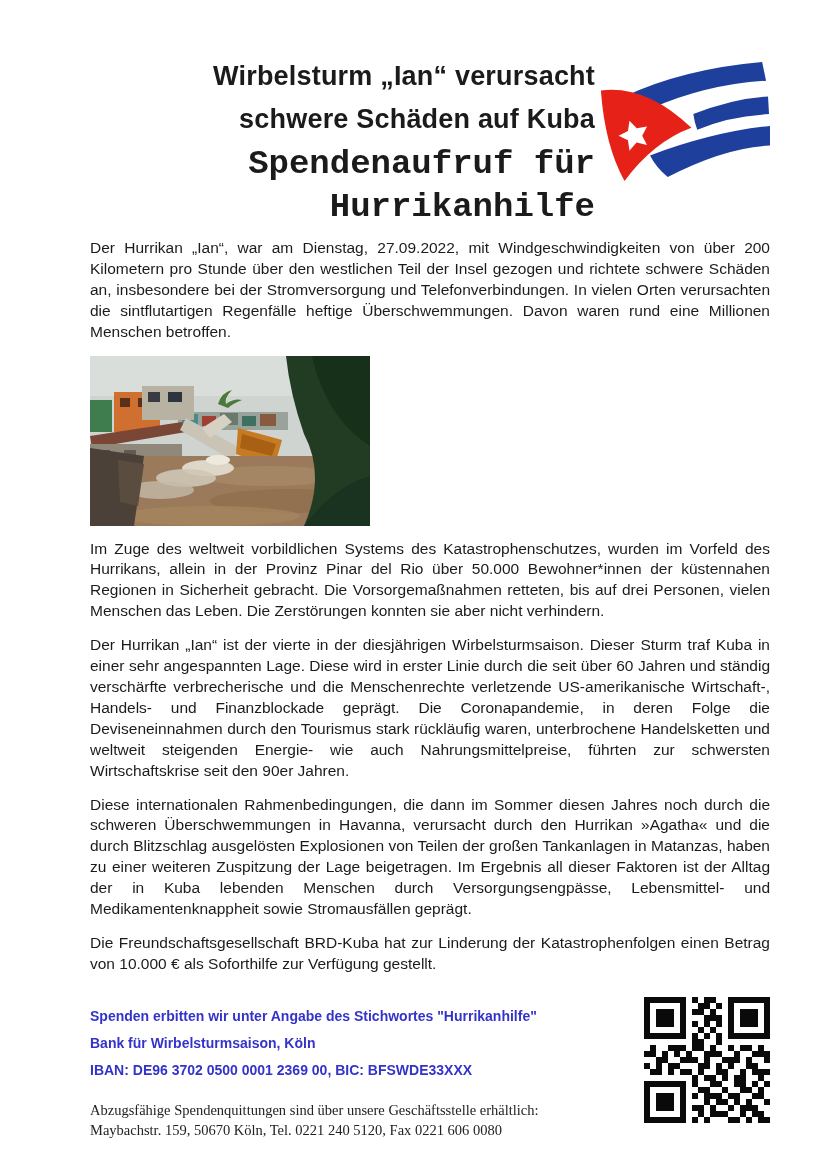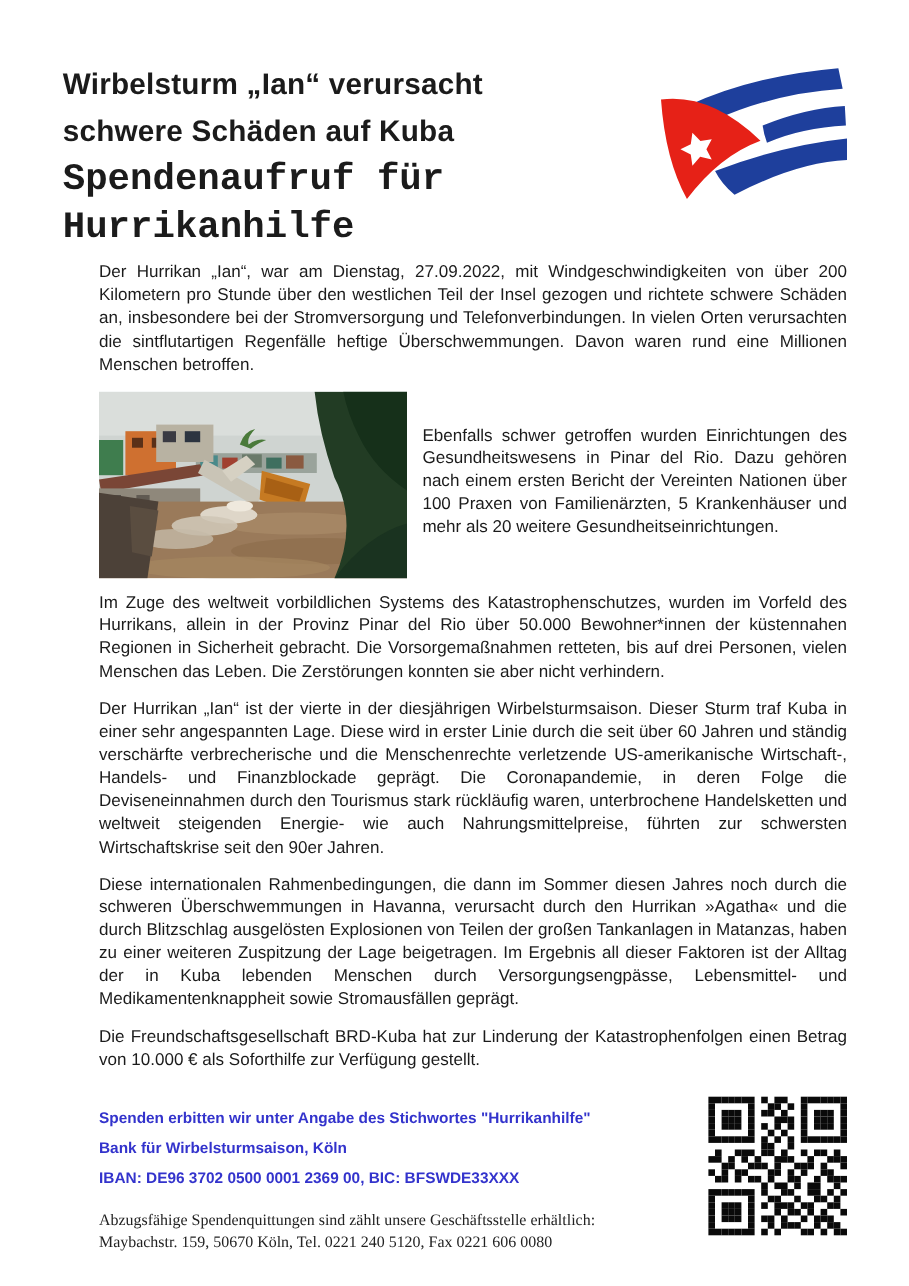--- a/index.html
+++ b/index.html
@@ -2,21 +2,21 @@
 <html style="--donation_blue: #3333cc; --flag_red: #e62117; --flag_blue: #1e3f9c;"><head>
 <meta charset="utf-8">
 <style>
   html,body{margin:0;padding:0;background:#ffffff;}
   body{width:826px;height:1169px;overflow:hidden;
        font-family:"Liberation Sans", sans-serif;color:#1b1b1b;}
   .page{position:relative;width:826px;height:1169px;background:#fff;}
 
   
   .header{display:flex;align-items:flex-start;padding:55px 56px 0 57px;}
-  .title-block{width:538px;text-align:left;}
+  .title-block{width:538px;text-align:right;}
   .title-line{font-size:27px;font-weight:bold;line-height:43px;letter-spacing:.2px;}
   .subtitle{font-size:34px;font-weight:bold;line-height:43px;margin-top:2px;font-family:Liberation Mono, monospace;}
   .flag{width:175px;height:130px;margin-left:auto;}
   .flag svg{width:100%;height:100%;display:block;}
 
   
   .main{padding:0 56px 0 90px;}
   .para{font-size:15.5px;line-height:20.9px;text-align:justify;margin:13px 0;}
   .para.first{margin-top:9px;}
   .para.bold{font-weight:bold;}
@@ -114,37 +114,36 @@
           <ellipse cx="128" cy="104" rx="12" ry="5" fill="#efe9dd"></ellipse>
 
           <polygon points="0,92 54,100 44,170 0,170" fill="#4c4138"></polygon>
           <polygon points="28,104 54,108 48,150 30,146" fill="#5a4d40"></polygon>
 
           <path d="M196,0 L280,0 L280,170 L214,170 Q236,120 214,78 Q200,38 196,0 Z" fill="#223c24"></path>
           <path d="M222,0 L280,0 L280,90 Q250,70 236,40 Q226,20 222,0 Z" fill="#16301a"></path>
           <path d="M214,170 L280,170 L280,120 Q244,130 214,170 Z" fill="#1a3320"></path>
         </svg>
       </div>
-      <p class="para side">Ebenfalls schwer getroffen wurden Einrichtungen des Gesundheitswesens in Pinar del Rio. Dazu gehören nach einem ersten Bericht der Vereinten Nationen über 100 Praxen von Familienärzten, 5 Krankenhäuser und mehr als 20 weitere Gesundheitseinrichtungen.</p>
     </div>
 
     <p class="para">Im Zuge des weltweit vorbildlichen Systems des Katastrophenschutzes, wurden im Vorfeld des Hurrikans, allein in der Provinz Pinar del Rio über 50.000 Bewohner*innen der küstennahen Regionen in Sicherheit gebracht. Die Vorsorgemaßnahmen retteten, bis auf drei Personen, vielen Menschen das Leben. Die Zerstörungen konnten sie aber nicht verhindern.</p>
     <p class="para">Der Hurrikan „Ian“ ist der vierte in der diesjährigen Wirbelsturmsaison. Dieser Sturm traf Kuba in einer sehr angespannten Lage. Diese wird in erster Linie durch die seit über 60 Jahren und ständig verschärfte verbrecherische und die Menschenrechte verletzende US-amerikanische Wirtschaft-, Handels- und Finanzblockade geprägt. Die Coronapandemie, in deren Folge die Deviseneinnahmen durch den Tourismus stark rückläufig waren, unterbrochene Handelsketten und weltweit steigenden Energie- wie auch Nahrungsmittelpreise, führten zur schwersten Wirtschaftskrise seit den 90er Jahren.</p>
     <p class="para">Diese internationalen Rahmenbedingungen, die dann im Sommer diesen Jahres noch durch die schweren Überschwemmungen in Havanna, verursacht durch den Hurrikan »Agatha« und die durch Blitzschlag ausgelösten Explosionen von Teilen der großen Tankanlagen in Matanzas, haben zu einer weiteren Zuspitzung der Lage beigetragen. Im Ergebnis all dieser Faktoren ist der Alltag der in Kuba lebenden Menschen durch Versorgungsengpässe, Lebensmittel- und Medikamentenknappheit sowie Stromausfällen geprägt.</p>
     <p class="para">Die Freundschaftsgesellschaft BRD-Kuba hat zur Linderung der Katastrophenfolgen einen Betrag von 10.000 € als Soforthilfe zur Verfügung gestellt.</p>
 
     <div class="bottom-row">
       <div class="bottom-left">
         <div class="donation">
           <div class="donation-line">Spenden erbitten wir unter Angabe des Stichwortes "Hurrikanhilfe"</div>
           <div class="donation-line">Bank für Wirbelsturmsaison, Köln</div>
           <div class="donation-line">IBAN: DE96 3702 0500 0001 2369 00, BIC: BFSWDE33XXX</div>
         </div>
         <div class="footnote">
-          <div>Abzugsfähige Spendenquittungen sind zählt unsere Geschäftsstelle erhältlich:</div>
+          <div>Abzugsfähige Spendenquittungen sind über unsere Geschäftsstelle erhältlich:</div>
           <div>Maybachstr. 159, 50670 Köln, Tel. 0221 240 5120, Fax 0221 606 0080</div>
         </div>
       </div>
       <div class="qr">
           <div class="qm on"></div>
           <div class="qm on"></div>
           <div class="qm on"></div>
           <div class="qm on"></div>
           <div class="qm on"></div>
           <div class="qm on"></div>

